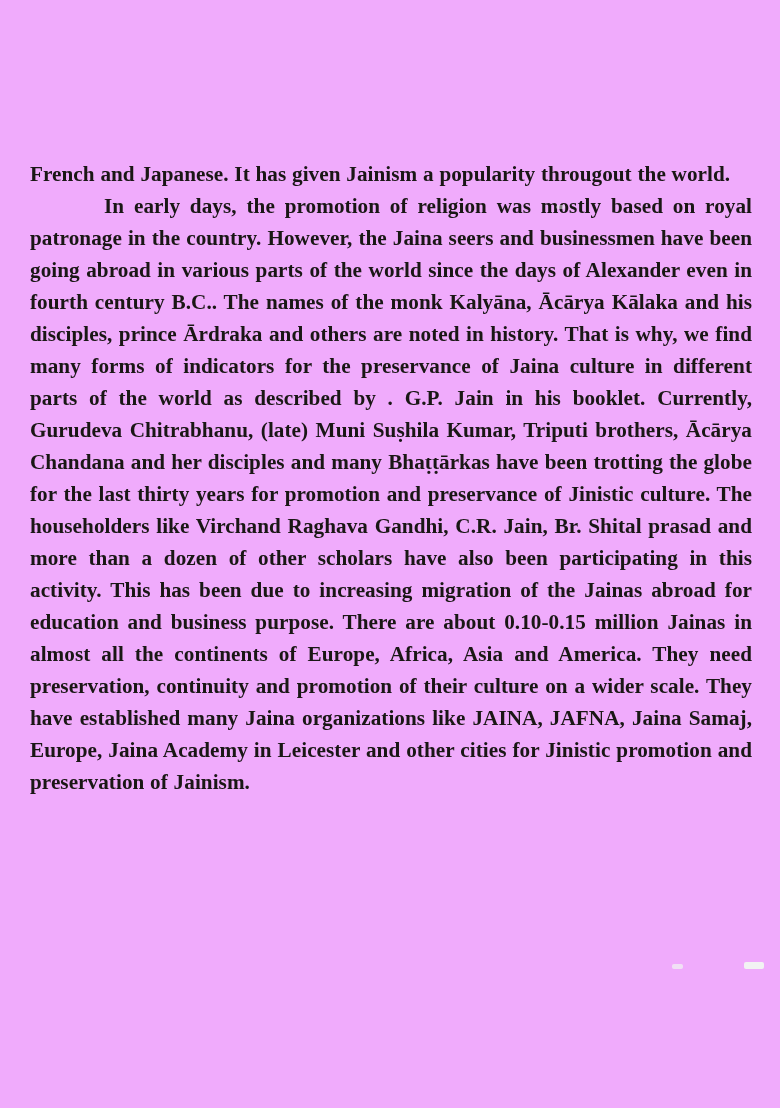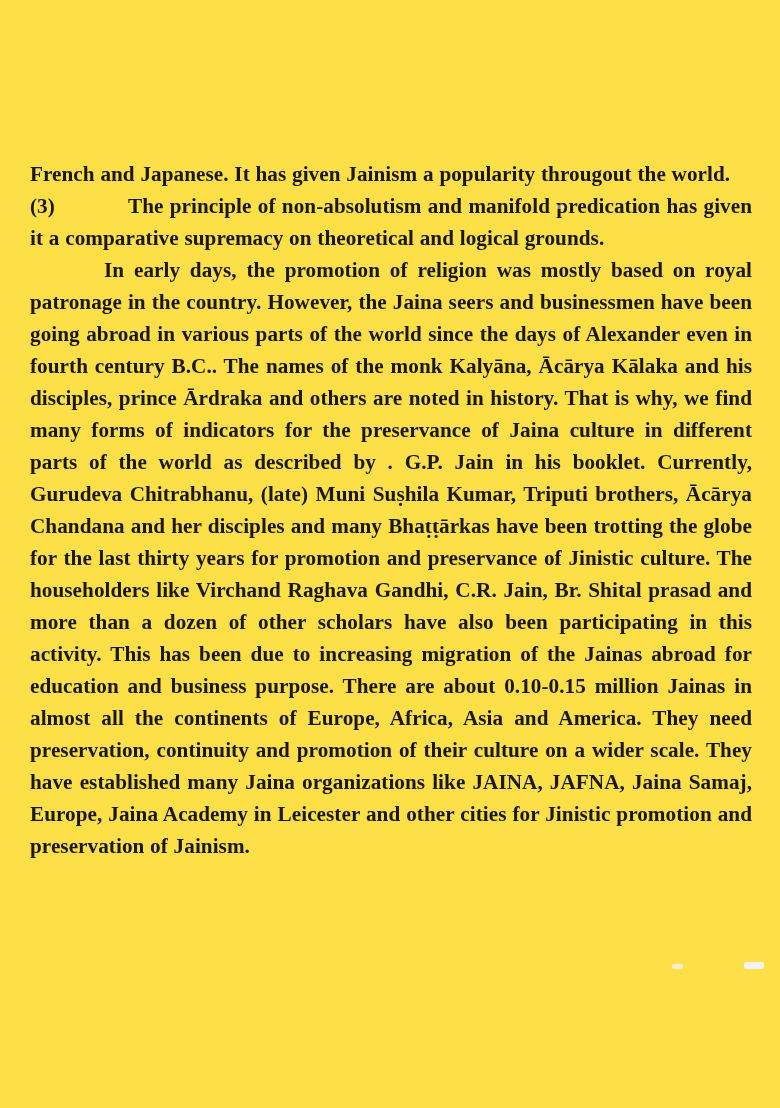--- a/index.html
+++ b/index.html
@@ -12,21 +12,21 @@
     width: 780px;
     height: 1108px;
     overflow: hidden;
     font-family: "Liberation Serif", "DejaVu Serif", serif;
   }
 
   #page {
     position: relative;
     width: 780px;
     height: 1108px;
-    background: #fde047;
+    background: #f0abfc;
   }
 
   
   #textblock {
     position: absolute;
     left: 30px;
     top: 158px;
     width: 722px;
   }
 
@@ -76,21 +76,20 @@
 </style>
 </head>
 <body>
 
 <div id="page">
 
   <div id="textblock">
 
     <p class="para no-stretch">French and Japanese. It has given Jainism a popularity througout the world.</p>
 
-    <p class="para numbered no-stretch"><span class="num">(3)</span><span>The principle of non-absolutism and manifold predication has given it a comparative supremacy on theoretical and logical grounds.</span></p>
 
     <p class="para indent no-stretch">In early days, the promotion of religion was mostly based on royal patronage in the country. However, the Jaina seers and businessmen have been going abroad in various parts of the world since the days of Alexander even in fourth century B.C.. The names of the monk Kalyāna, Ācārya Kālaka and his disciples, prince  Ārdraka and others are noted in history. That is why, we find many forms of indicators for the preservance of Jaina culture in different parts of the world as described by . G.P. Jain in his booklet. Currently, Gurudeva Chitrabhanu, (late) Muni Suṣhila Kumar, Triputi brothers, Ācārya Chandana and her disciples and many Bhaṭṭārkas have been trotting the globe for the last thirty years for promotion and preservance of Jinistic culture. The householders like Virchand Raghava Gandhi, C.R. Jain, Br. Shital prasad and more than a dozen of other scholars have also been participating in this activity. This has been due to increasing migration of the Jainas abroad for education and business purpose. There are about 0.10-0.15 million Jainas in almost all the continents of Europe, Africa, Asia and America. They need preservation, continuity and promotion of their culture on a wider scale. They have established many Jaina organizations like JAINA, JAFNA, Jaina Samaj, Europe, Jaina Academy in Leicester and other cities for Jinistic promotion and preservation of Jainism.</p>
 
   </div>
 
   <div class="speck s1"></div>
   <div class="speck s2"></div>
   <div class="speck s3"></div>
 
 </div>

